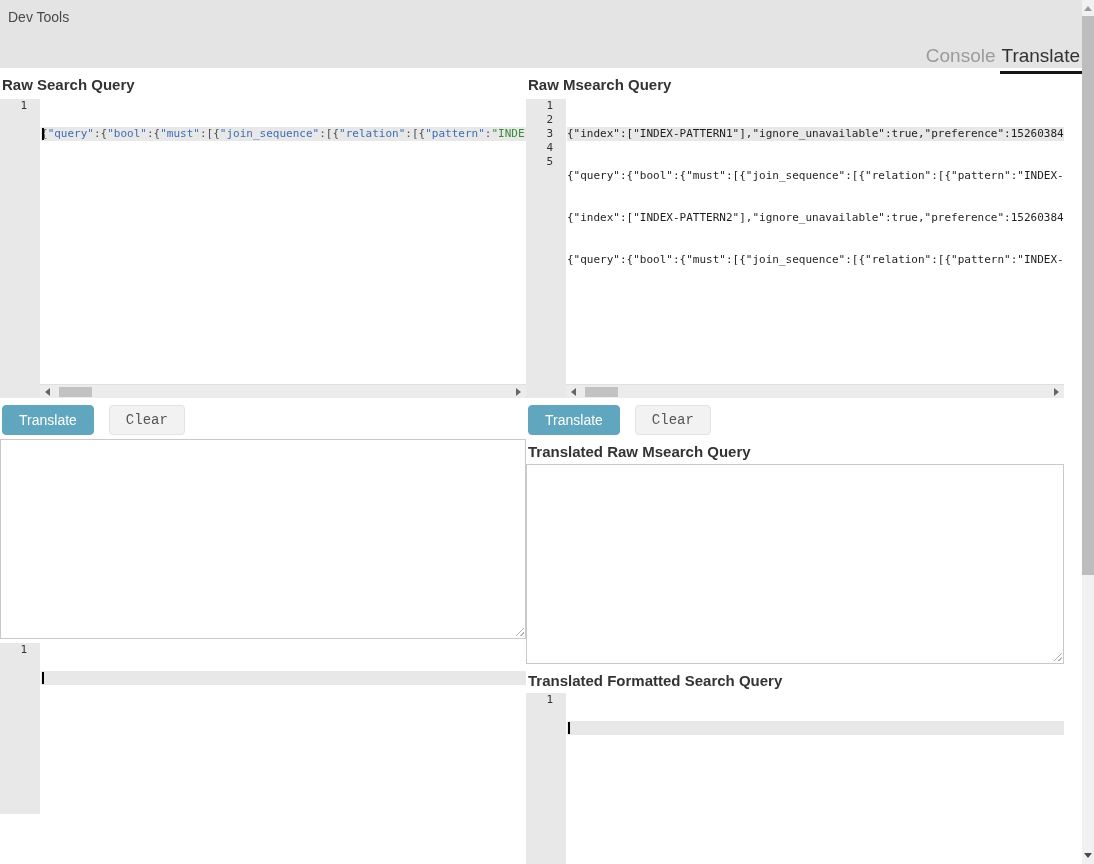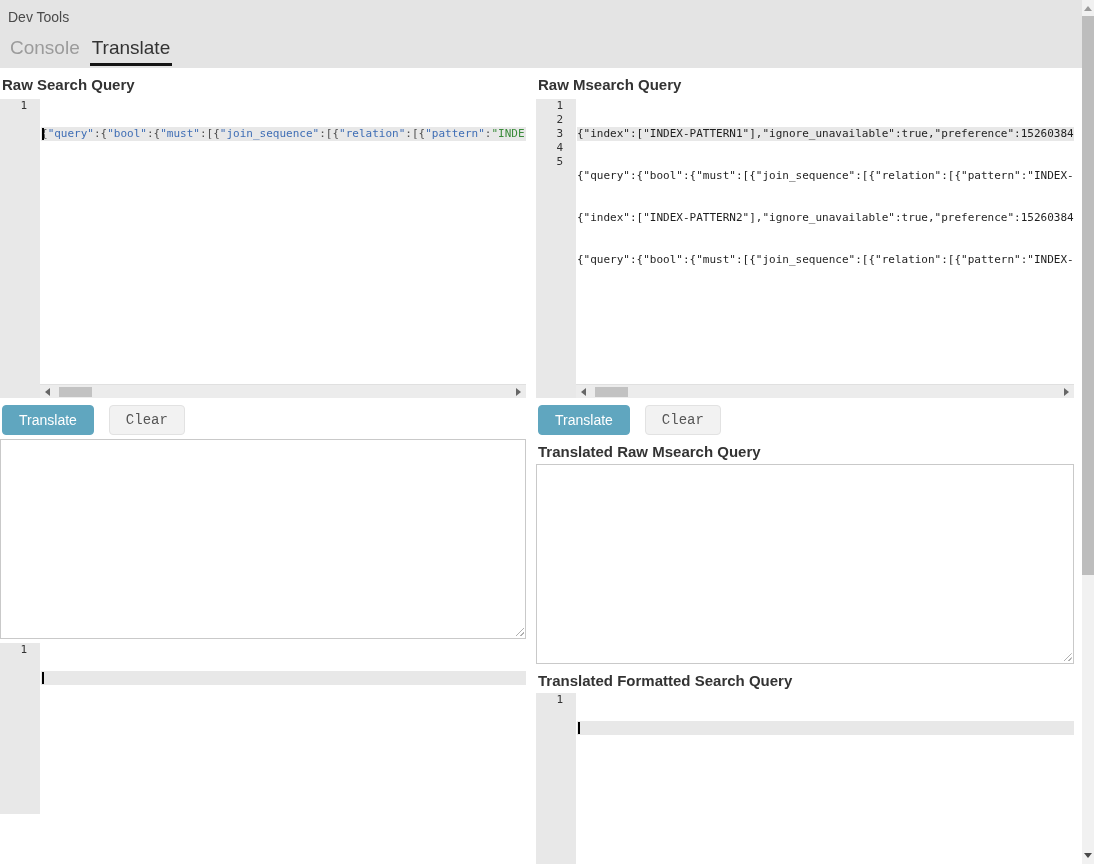--- a/index.html
+++ b/index.html
@@ -8,26 +8,26 @@
     font-family:"Liberation Sans", sans-serif;
     background:#ffffff;
     color:#333;
     position:relative;
   }
   .page { width:1082px; height:864px; overflow:hidden; }
 
   
   .header { background:#e4e4e4; height:68px; padding:9px 0 0 8px; }
   .app-title { font-size:14px; color:#4a4a4a; }
-  .tabs { display:flex; gap:8px; margin-top:12px; padding-left:0; }
+  .tabs { display:flex; gap:2px; margin-top:20px; padding-left:0;justify-content:flex-end; }
   .tab { font-size:19px; color:#9b9b9b; padding:0 2px 4px 2px; cursor:pointer; }
   .tab.active { color:#333; border-bottom:3px solid #151515; }
 
   
-  .columns { display:flex; gap:10px; padding:0 12px 0 0; }
+  .columns { display:flex; padding:0 12px 0 0; }
   .col-left  { flex:0 0 526px; }
   .col-right { flex:0 0 534px; }
   .panel-heading { font-size:15px; font-weight:bold; color:#333; margin:8px 0 0 2px; line-height:17px; }
 
   
   .ace-editor { position:relative; display:flex; background:#fff; margin-top:6px; }
   .ace-top { height:299px; }
   .ace-bottom { height:171px; margin-top:4px; }
   .gutter {
     flex:0 0 40px; background:#e8e8e8; color:#333;

